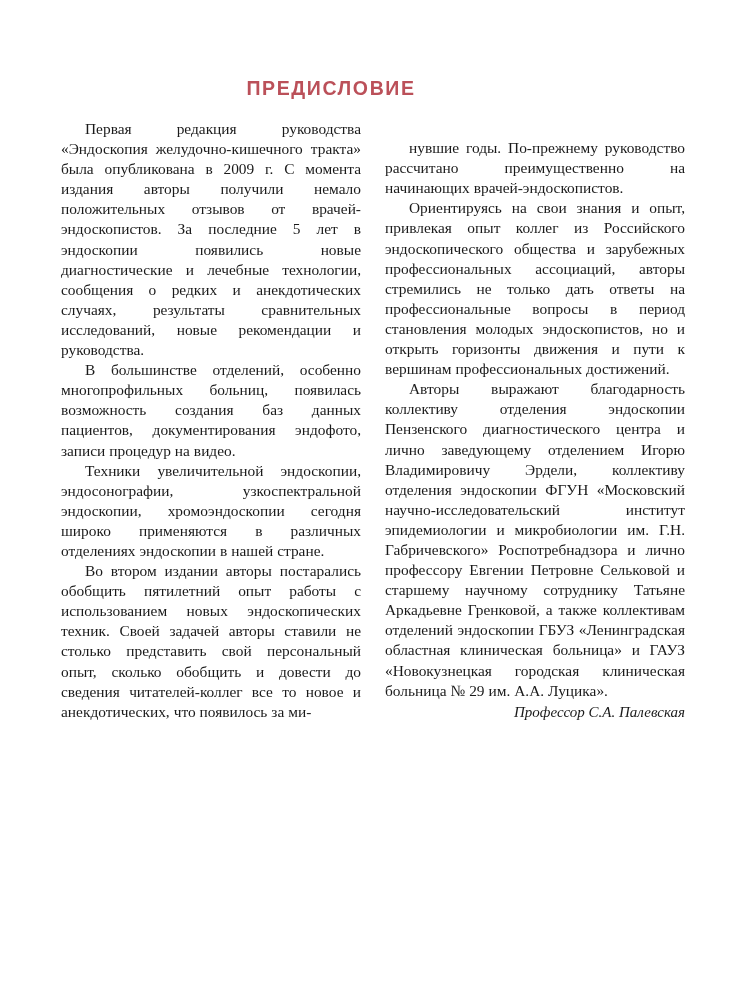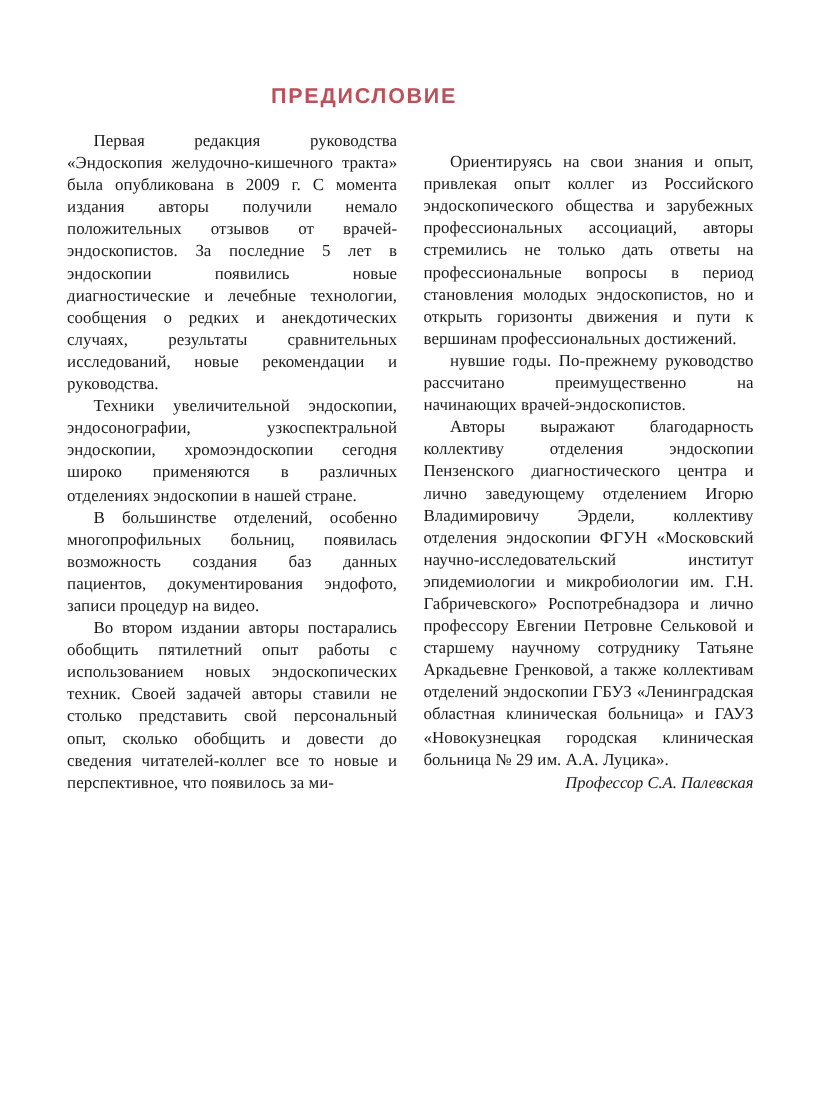--- a/index.html
+++ b/index.html
@@ -84,27 +84,27 @@
 <body>
 
 <div class="page">
 
   <h1 class="page-title">ПРЕДИСЛОВИЕ</h1>
 
   <div class="columns">
 
     <div class="column">
       <p class="para">Первая редакция руководства «Эндоскопия желудочно-кишечного тракта» была опубликована в 2009 г. С момента издания авторы получили немало положительных отзывов от врачей-эндоскопистов. За последние 5 лет в эндоскопии появились новые диагностические и лечебные технологии, сообщения о редких и анекдотических случаях, результаты сравнительных исследований, новые рекомендации и руководства.</p>
+      <p class="para">В большинстве отделений, особенно многопрофильных больниц, появилась возможность создания баз данных пациентов, документирования эндофото, записи процедур на видео.</p>
       <p class="para">Техники увеличительной эндоскопии, эндосонографии, узкоспектральной эндоскопии, хромоэндоскопии сегодня широко применяются в различных отделениях эндоскопии в нашей стране.</p>
-      <p class="para">В большинстве отделений, особенно многопрофильных больниц, появилась возможность создания баз данных пациентов, документирования эндофото, записи процедур на видео.</p>
-      <p class="para">Во втором издании авторы постарались обобщить пятилетний опыт работы с использованием новых эндоскопических техник. Своей задачей авторы ставили не столько представить свой персональный опыт, сколько обобщить и довести до сведения читателей-коллег все то новые и перспективное, что появилось за ми-</p>
+      <p class="para">Во втором издании авторы постарались обобщить пятилетний опыт работы с использованием новых эндоскопических техник. Своей задачей авторы ставили не столько представить свой персональный опыт, сколько обобщить и довести до сведения читателей-коллег все то новое и анекдотических, что появилось за ми-</p>
     </div>
 
     <div class="column">
+      <p class="para">нувшие годы. По-прежнему руководство рассчитано преимущественно на начинающих врачей-эндоскопистов.</p>
       <p class="para">Ориентируясь на свои знания и опыт, привлекая опыт коллег из Российского эндоскопического общества и зарубежных профессиональных ассоциаций, авторы стремились не только дать ответы на профессиональные вопросы в период становления молодых эндоскопистов, но и открыть горизонты движения и пути к вершинам профессиональных достижений.</p>
-      <p class="para">нувшие годы. По-прежнему руководство рассчитано преимущественно на начинающих врачей-эндоскопистов.</p>
       <p class="para">Авторы выражают благодарность коллективу отделения эндоскопии Пензенского диагностического центра и лично заведующему отделением Игорю Владимировичу Эрдели, коллективу отделения эндоскопии ФГУН «Московский научно-исследовательский институт эпидемиологии и микробиологии им. Г.Н. Габричевского» Роспотребнадзора и лично профессору Евгении Петровне Сельковой и старшему научному сотруднику Татьяне Аркадьевне Гренковой, а также коллективам отделений эндоскопии  ГБУЗ «Ленинградская областная клиническая больница» и ГАУЗ «Новокузнецкая городская клиническая больница № 29 им. А.А. Луцика».</p>
       <p class="signature">Профессор С.А. Палевская</p>
     </div>
 
   </div>
 
 </div>
 
 </body></html>

